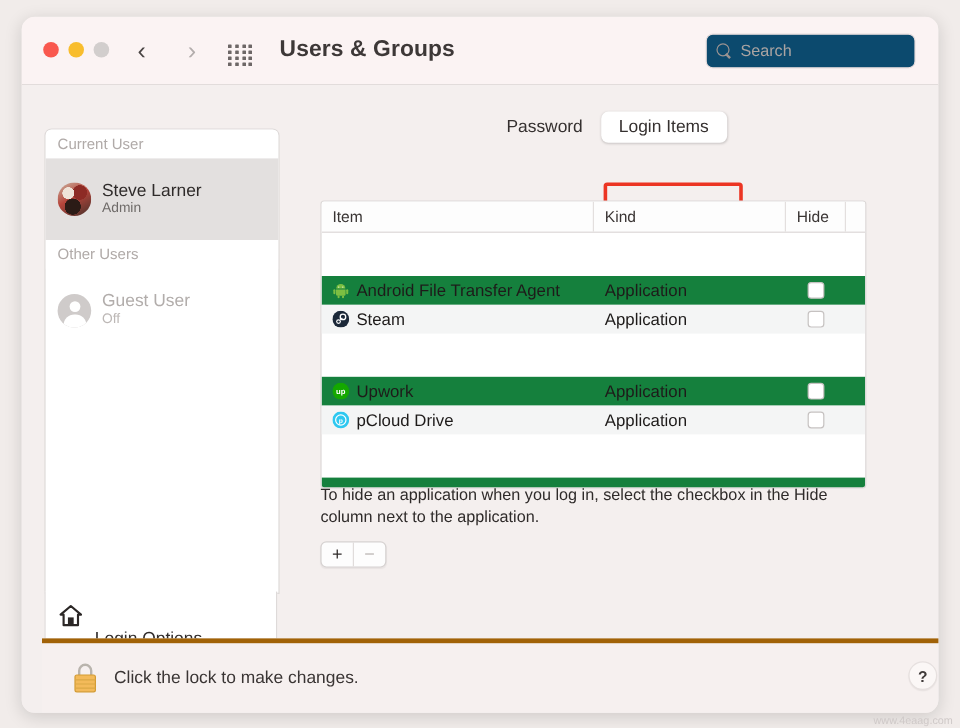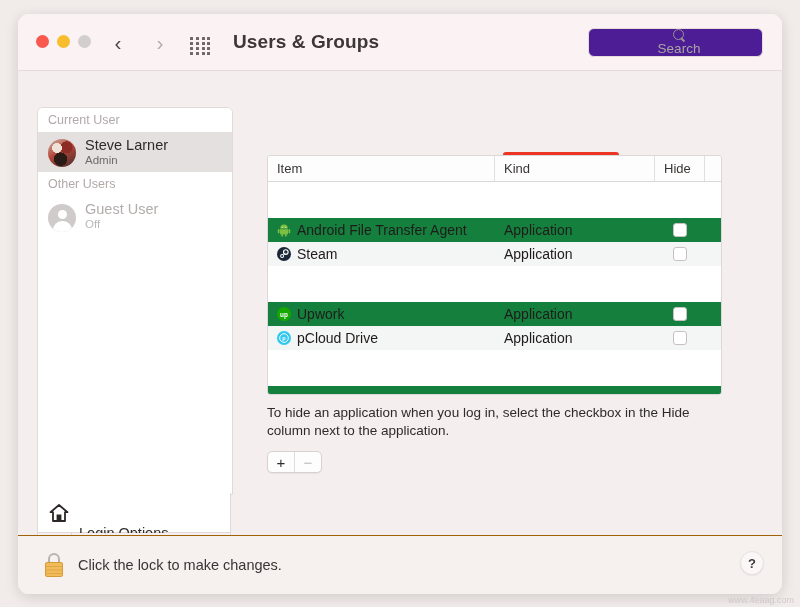--- a/index.html
+++ b/index.html
@@ -45,22 +45,22 @@
   }
   .gridicon i{width:3px;height:3px;background:#6d6766;border-radius:.5px;display:block;}
 
   .wintitle{
     position:absolute;left:215px;top:17px;
     font-size:19px;font-weight:bold;color:#3d3837;letter-spacing:.1px;
   }
 
   .search{
     position:absolute;right:19px;top:14px;width:173px;height:27px;
-    background:#4c1d95;border:1px solid #e6dcdc;border-radius:6px;
-    display:flex;align-items:center;flex-direction:column;
+    background:#0c4a6e;border:1px solid #e6dcdc;border-radius:6px;
+    display:flex;align-items:center;
   }
   .search .mg{margin-left:8px;width:13px;height:13px;position:relative;}
   .search .mg::before{
     content:"";position:absolute;left:0;top:0;width:9px;height:9px;
     border:1.5px solid #9b9391;border-radius:50%;
   }
   .search .mg::after{
     content:"";position:absolute;left:8px;top:8px;width:5px;height:1.6px;
     background:#9b9391;transform:rotate(45deg);transform-origin:left center;
   }
@@ -72,21 +72,21 @@
   
   .sidebar{
     position:absolute;left:19px;top:36px;width:194px;height:386px;
     background:#ffffff;border:1px solid #dedad9;border-radius:6px 6px 0 0;
     overflow:hidden;
   }
   .grouphdr{
     padding:5px 10px 5px 10px;font-size:12.5px;color:#b0aaa8;
     background:#fff;
   }
-  .userrow{display:flex;align-items:flex-end;padding:5px 10px;gap:9px;}
+  .userrow{display:flex;align-items:center;padding:19px 10px;gap:9px;}
   .userrow.selected{background:#e3e0df;}
   .avatar{width:28px;height:28px;border-radius:50%;flex:none;overflow:hidden;position:relative;}
   .avatar.photo{
     background:
       radial-gradient(circle at 32% 32%, #efe3d8 0 18%, transparent 19%),
       radial-gradient(circle at 66% 30%, #8d2b25 0 22%, transparent 23%),
       radial-gradient(circle at 45% 72%, #2b1b16 0 26%, transparent 27%),
       linear-gradient(150deg,#cdb6a2 0%,#b5453b 45%,#46302a 100%);
   }
   .avatar.guest{background:#cfcbca;}
@@ -137,21 +137,21 @@
     position:absolute;left:485px;top:81px;width:116px;height:49px;
     border:3px solid #ec3523;border-radius:3px;box-sizing:border-box;
   }
   .cursor{position:absolute;left:586px;top:107px;width:15px;height:22px;}
 
   .intro{
     position:absolute;left:249px;top:61px;font-size:14.5px;color:#2f2b2a;
   }
 
   .table{
-    position:absolute;left:249px;top:84px;width:455px;height:240px;
+    position:absolute;left:249px;top:96px;width:455px;height:240px;
     background:#fff;border:1px solid #dcd8d7;border-radius:3px;
     overflow:hidden;box-sizing:border-box;
   }
   .thead{
     display:flex;height:25px;align-items:center;
     background:#fdfdfd;border-bottom:1px solid #dcd8d7;font-size:13px;color:#3a3534;
   }
   .th{padding-left:9px;box-sizing:border-box;height:100%;display:flex;align-items:center;}
   .th.item{width:227px;border-right:1px solid #e3dfde;}
   .th.kind{width:160px;border-right:1px solid #e3dfde;}
@@ -178,22 +178,22 @@
     display:flex;box-sizing:border-box;box-shadow:0 1px 1px rgba(0,0,0,.05);
   }
   .plusminus .pb{
     width:27px;display:flex;align-items:center;justify-content:center;
     font-size:15px;color:#2f2b2a;
   }
   .plusminus .pb.dis{color:#bdb8b6;border-left:1px solid #e0dcdb;}
 
   
   .footer{
-    position:absolute;left:0;bottom:0;width:764px;height:58px;
-    background:#f6f0ef;border-top:1px solid #a16207;
+    position:absolute;left:17px;bottom:0;width:764px;height:58px;
+    background:#f6f0ef;border-top:4px solid #a16207;
   }
   .lockwrap{position:absolute;left:22px;top:12px;width:28px;height:32px;}
   .locktext{position:absolute;left:60px;top:21px;font-size:14.5px;color:#3a3534;}
   .help{
     position:absolute;right:18px;top:15px;width:22px;height:22px;border-radius:50%;
     background:#fbf7f6;border:1px solid #e6e0df;
     display:flex;align-items:center;justify-content:center;
     font-size:13px;color:#403b3a;font-weight:bold;
     box-shadow:0 1px 1px rgba(0,0,0,.06);
   }
@@ -267,20 +267,24 @@
           </svg>
         </span>
         <span class="lbl">Login Options</span>
       </div>
 
       <div class="sidefoot">
         <span class="sb">+</span>
         <span class="sb">−</span>
       </div>
 
+      <div class="tabs">
+        <div class="tab">Password</div>
+        <div class="tab active">Login Items</div>
+      </div>
       <div class="redbox"></div>
       <div class="cursor">
         <svg width="15" height="22" viewBox="0 0 15 22">
           <path d="M1 1 L1 17 L5 13.3 L7.6 19.6 L10.4 18.4 L7.8 12.3 L13 12.3 Z" fill="#ffffff" stroke="#1b1b1b" stroke-width="1.3" stroke-linejoin="round"></path>
         </svg>
       </div>
 
 
       <div class="table">
         <div class="thead">

